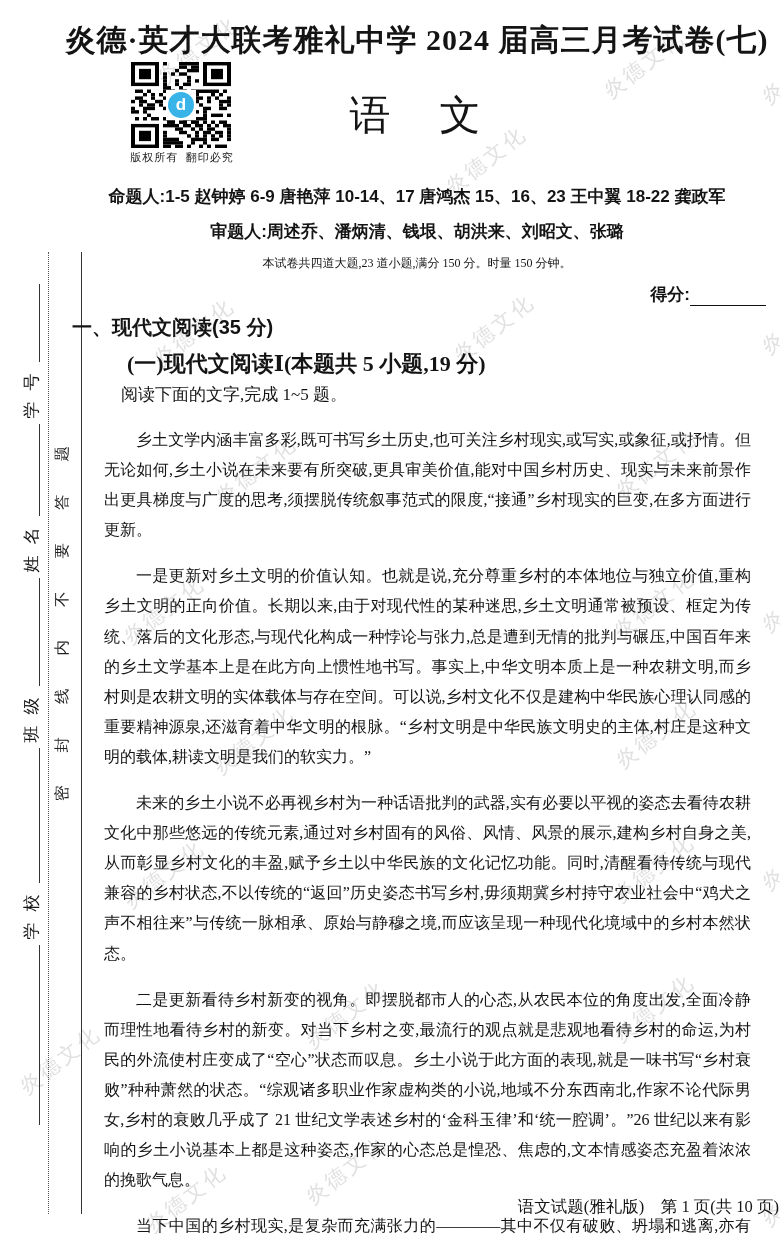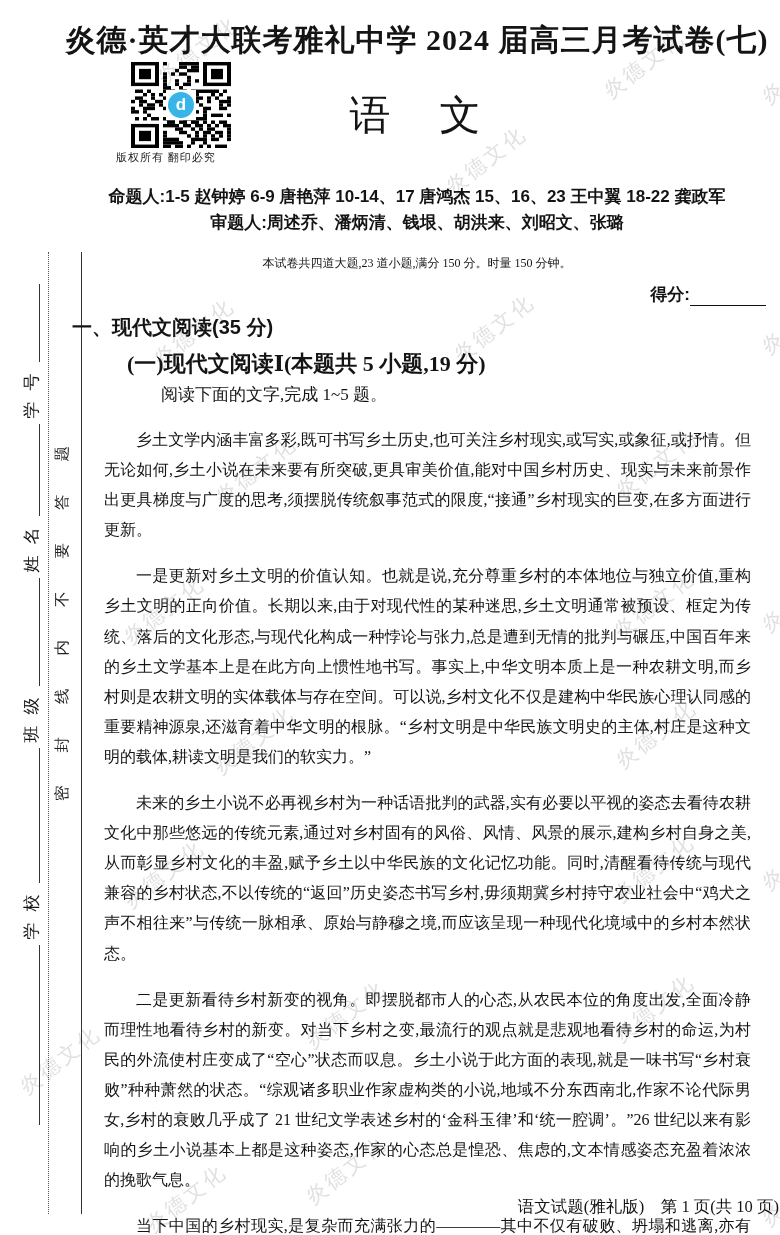--- a/index.html
+++ b/index.html
@@ -12,27 +12,27 @@
   
   .title{position:absolute;left:55px;top:20px;width:724px;text-align:center;
          font-size:30px;font-weight:bold;letter-spacing:1px;white-space:nowrap;}
   .qr{position:absolute;left:131px;top:62px;width:100px;height:86px;}
   .qr svg{display:block;width:100px;height:86px;}
   .qr-logo-box{position:absolute;left:35px;top:28px;width:30px;height:30px;background:#fff;
                display:flex;align-items:center;justify-content:center;}
   .qr-logo{width:26px;height:26px;border-radius:50%;background:#38b4e8;color:#fff;
            font-family:"Liberation Sans",sans-serif;font-weight:bold;font-size:17px;
            display:flex;align-items:center;justify-content:center;}
-  .qr-caption{position:absolute;left:116px;top:150px;width:132px;text-align:left;
-              font-size:11px;letter-spacing:1px;font-family:Liberation Serif, serif;color:#222;}
+  .qr-caption{position:absolute;left:116px;top:150px;width:132px;text-align:center;
+              font-size:11px;letter-spacing:1px;font-family:Liberation Mono, monospace;color:#222;}
   .subject{position:absolute;left:55px;top:88px;width:724px;text-align:center;
            font-size:41px;font-weight:normal;font-family:"Liberation Sans",sans-serif;letter-spacing:4px;}
   .setters{position:absolute;left:55px;top:185px;width:724px;text-align:center;
            font-size:17px;font-weight:bold;font-family:"Liberation Sans",sans-serif;white-space:nowrap;}
-  .reviewers{position:absolute;left:55px;top:211px;width:724px;text-align:center;
+  .reviewers{position:absolute;left:55px;top:220px;width:724px;text-align:center;
              font-size:17px;font-weight:bold;font-family:"Liberation Sans",sans-serif;}
   .exam-info{position:absolute;left:55px;top:255px;width:724px;text-align:center;font-size:12px;}
   .score{position:absolute;top:283px;right:14px;display:flex;align-items:flex-end;}
   .score-label{font-size:17px;font-weight:bold;font-family:"Liberation Sans",sans-serif;}
   .score-blank{display:inline-block;width:76px;border-bottom:1.6px solid #111;height:19px;}
   
   .v-dotted{position:absolute;left:48px;top:252px;height:962px;width:0;border-left:1.6px dotted #555;}
   .v-solid{position:absolute;left:81px;top:252px;height:962px;width:0;border-left:1.6px solid #333;}
   .fields-rot{position:absolute;left:31px;top:705px;width:900px;height:26px;
               transform:translate(-50%,-50%) rotate(-90deg);display:flex;align-items:center;
@@ -40,21 +40,21 @@
   .fields-rot .lbl{letter-spacing:11px;white-space:nowrap;padding-left:6px;}
   .fields-rot .u{height:0;border-bottom:1.6px solid #333;transform:translateY(8px);}
   .u1{width:180px}.u2{width:135px}.u3{width:108px}.u4{width:92px}.u5{width:78px}
   .seal-rot{position:absolute;left:63px;top:607px;width:430px;height:22px;
             transform:translate(-50%,-50%) rotate(-90deg);text-align:center;
             font-size:15.5px;letter-spacing:33px;white-space:nowrap;color:#222;}
   
   .h-sec{position:absolute;left:72px;top:314px;font-size:20px;font-weight:bold;
          font-family:"Liberation Sans",sans-serif;}
   .h-sub{position:absolute;left:127px;top:349px;font-size:22px;font-weight:bold;}
-  .instr{position:absolute;left:121px;top:383px;font-size:17px;margin-left:40px;}
+  .instr{position:absolute;left:121px;top:383px;font-size:17px;}
   .passage{position:absolute;left:88px;top:409px;width:679px;font-size:16px;line-height:30.1px;
            text-align:justify;}
   .passage p{margin:16px;text-indent:2em;}
   .footer{position:absolute;left:55px;top:1196px;width:724px;text-align:right;font-size:16.5px;}
 </style>
 </head>
 <body>
 
 <div class="page">
 

